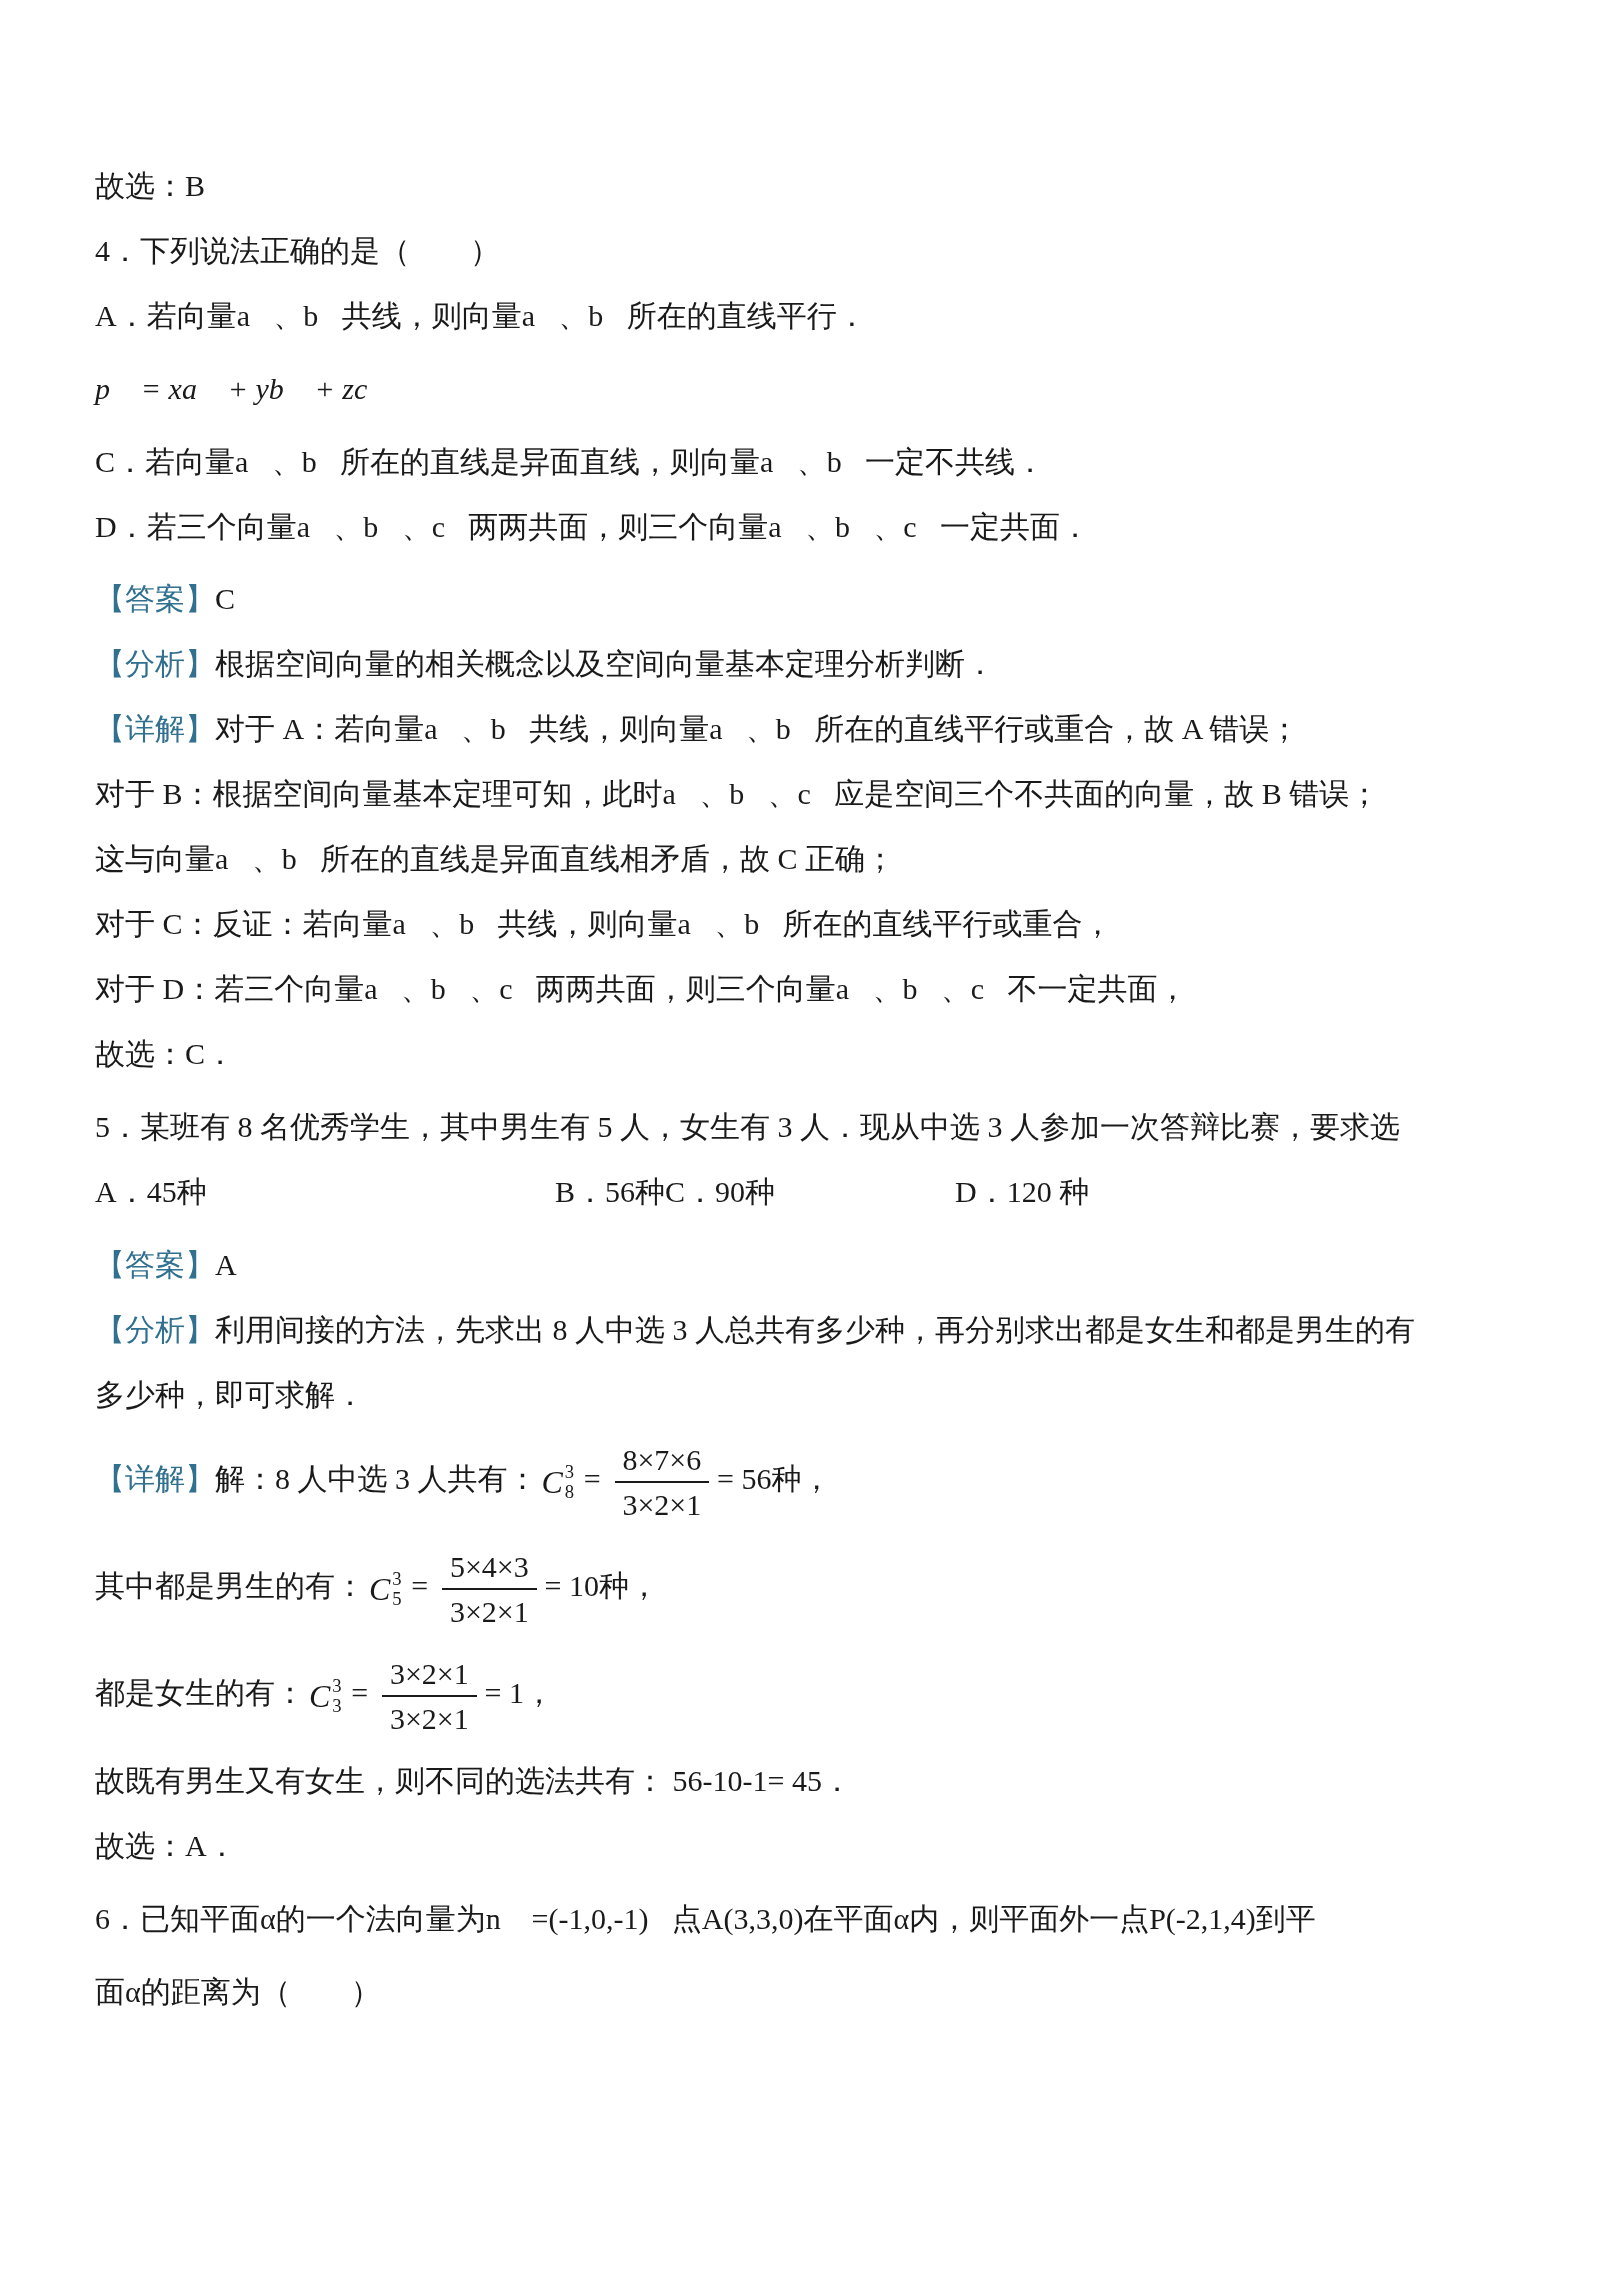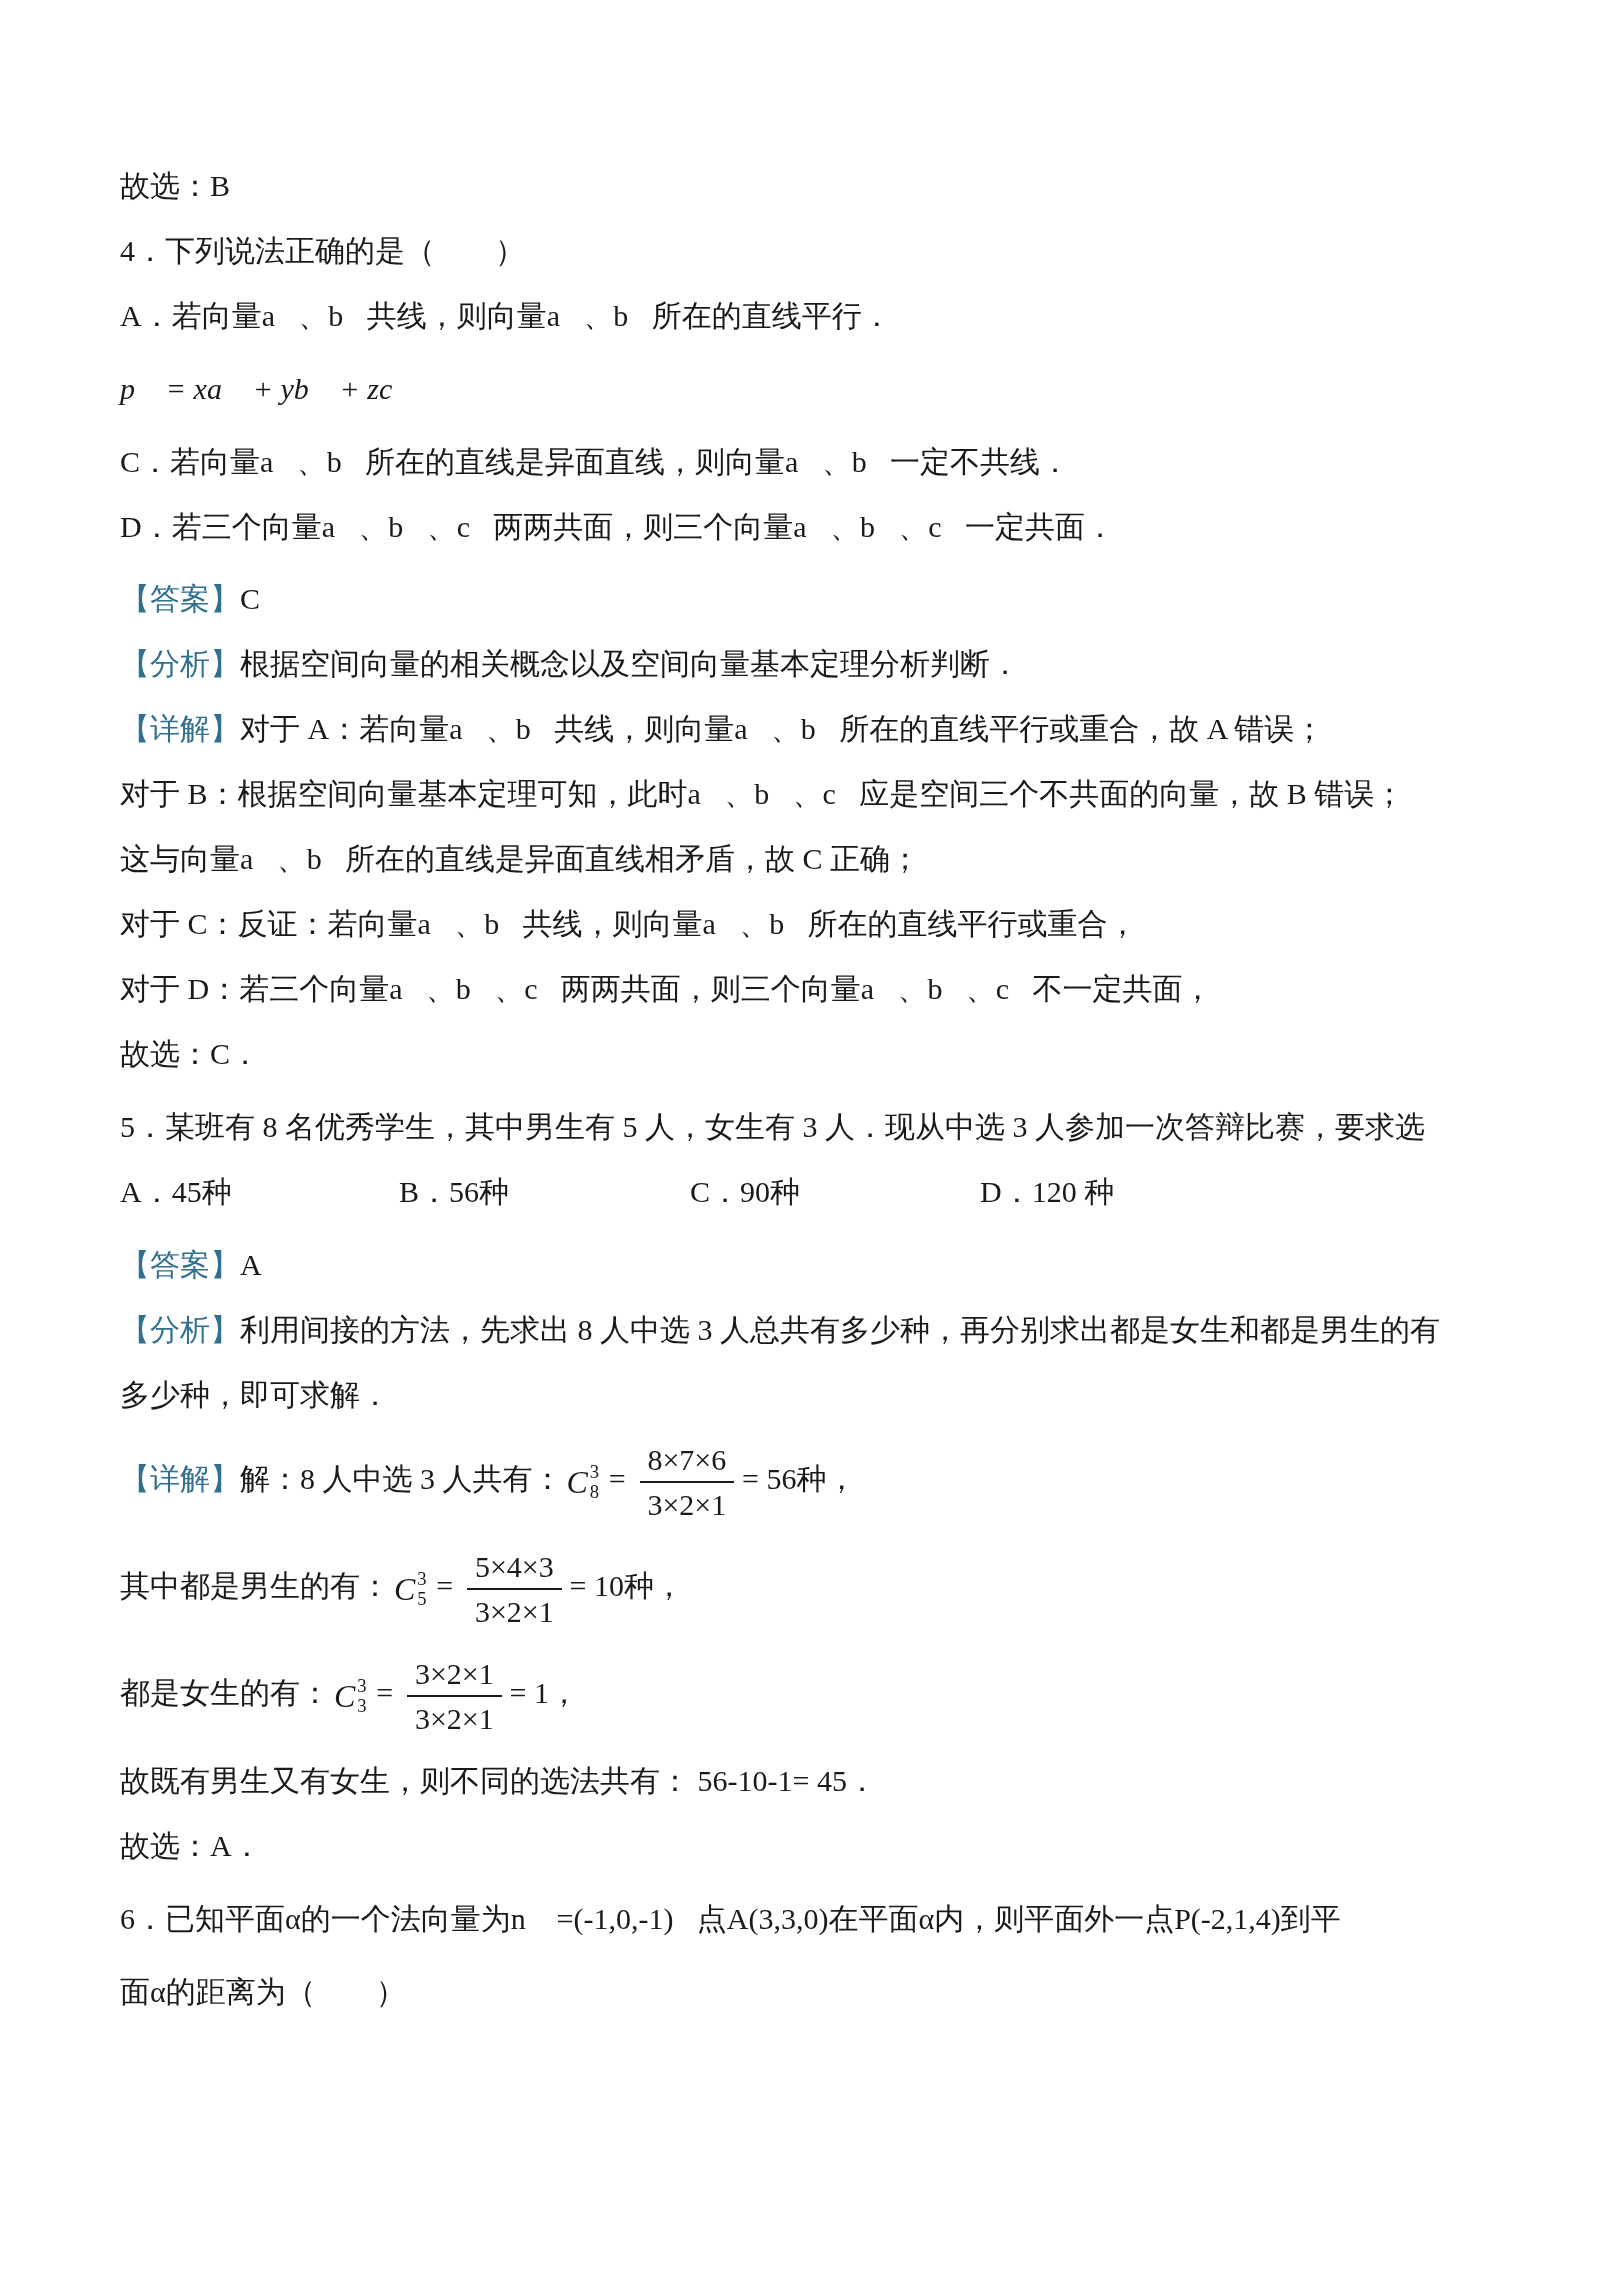--- a/index.html
+++ b/index.html
@@ -6,35 +6,35 @@
   body{
     width:1621px;height:2294px;
     background:#ffffff;
     font-family:"Liberation Serif","DejaVu Serif",serif;
     color:#1a1a1a;
     overflow:hidden;
   }
   .page{
     box-sizing:border-box;
     width:1621px;height:2294px;
-    padding:153px 186px 0 120px;
+    padding:153px 186px 0 95px;
   }
   .line{
     margin:0;
     font-size:30px;
     line-height:65px;
     white-space:nowrap;
     color:#1a1a1a;
   }
   .blabel{color:#31708f;font-family:Liberation Serif, serif;}
   .mathit{font-style:italic;}
   
   .options .opt{display:inline-block;}
   .options .o1{width:279px;}
-  .options .o2{width:291px;}
+  .options .o2{width:291px;text-align:right;}
   .options .o3{width:290px;}
   
   .comb{display:inline-flex;align-items:center;vertical-align:middle;margin:0 3.9px;}
   .comb-base{font-style:italic;font-size:32px;}
   .scripts{display:inline-flex;flex-direction:column;font-size:18.6px;line-height:20.6px;margin-left:2px;text-align:left;}
   
   .formula{line-height:104px;}
   .frac{
     display:inline-block;vertical-align:middle;text-align:center;
     margin:0 8px;line-height:39px;

